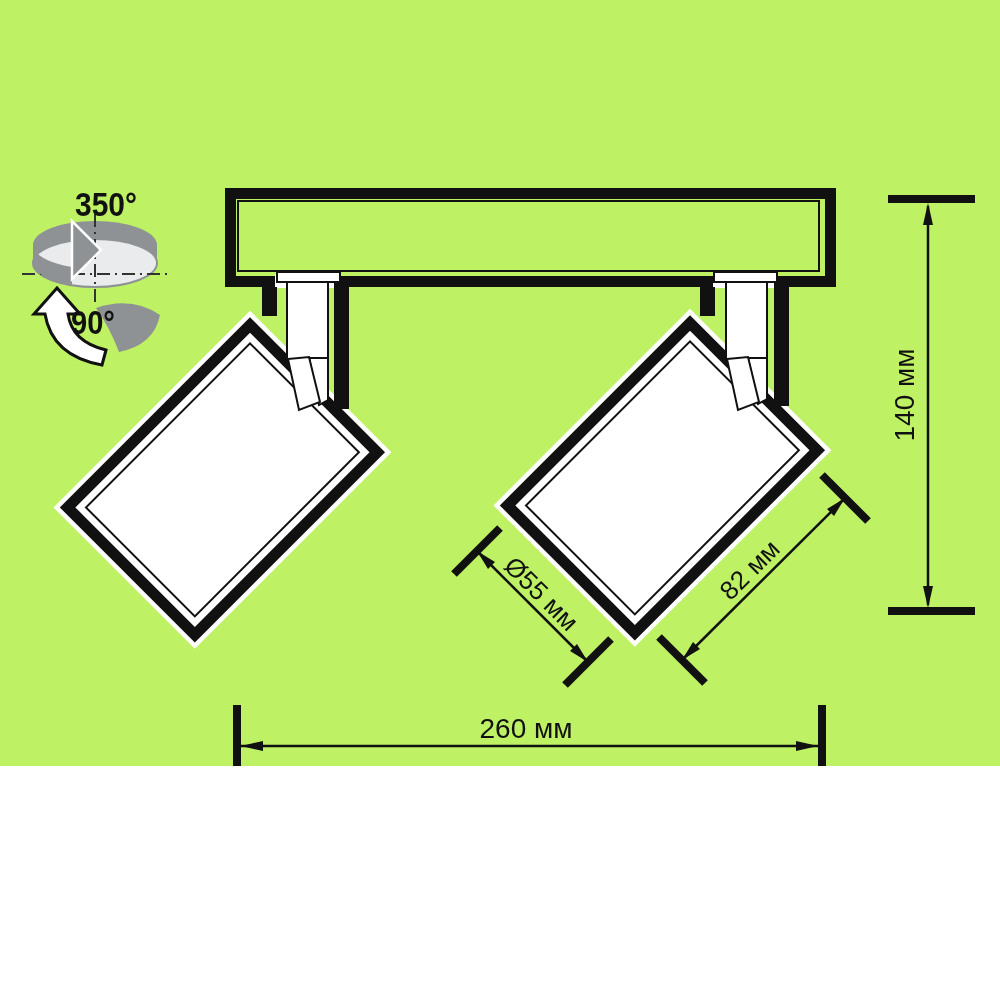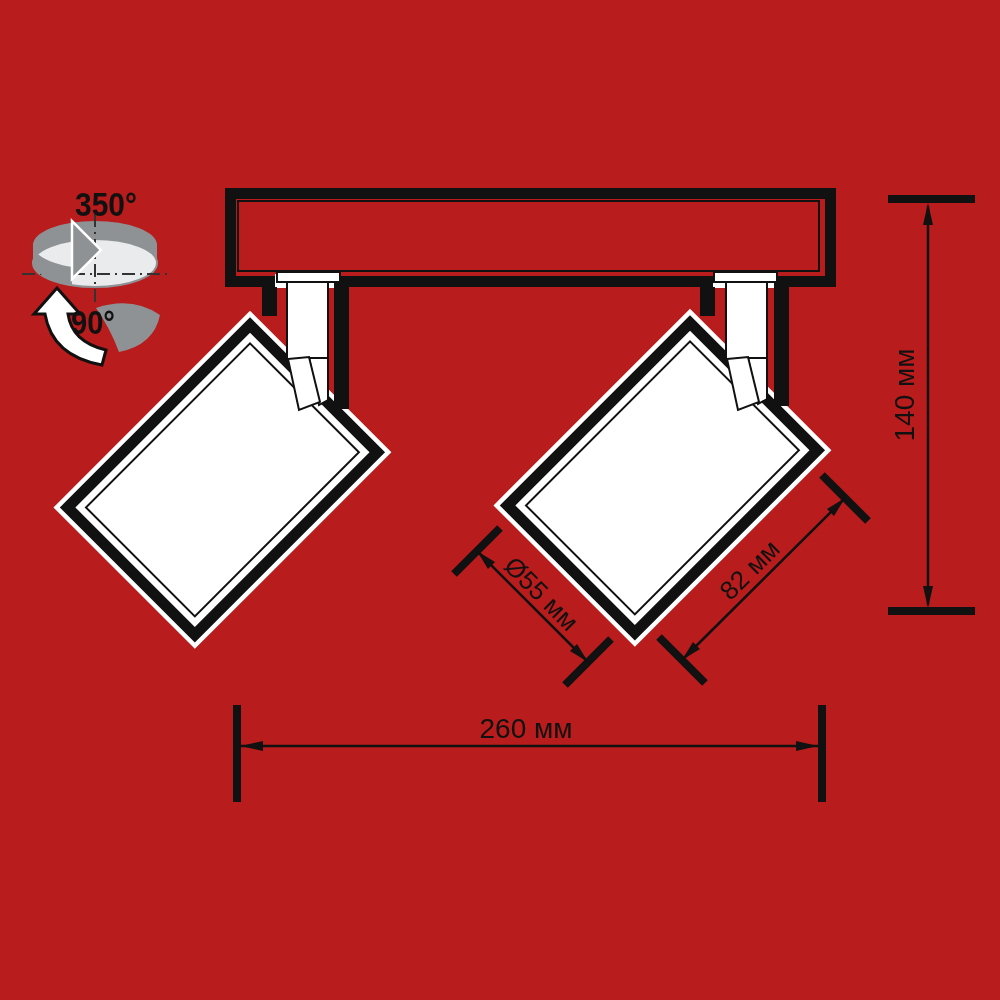--- a/index.html
+++ b/index.html
@@ -1,16 +1,16 @@
 <!DOCTYPE html>
 <html><head>
 <meta charset="utf-8">
 <style>
   html,body{margin:0;padding:0;background:#ffffff;}
-  .canvas{position:relative;width:1000px;height:1000px;background:#b91c1c;overflow:hidden;}
+  .canvas{position:relative;width:1000px;height:766px;background:#bef264;overflow:hidden;}
   svg{display:block;}
   svg text{font-family:"Liberation Sans","DejaVu Sans",sans-serif;fill:#111;}
   .dim-label{font-size:28px;}
   .dim-label-sm{font-size:26px;}
   .angle-label{font-size:33px;font-weight:bold;}
 </style>
 </head>
 <body>
 
 <div class="canvas">

